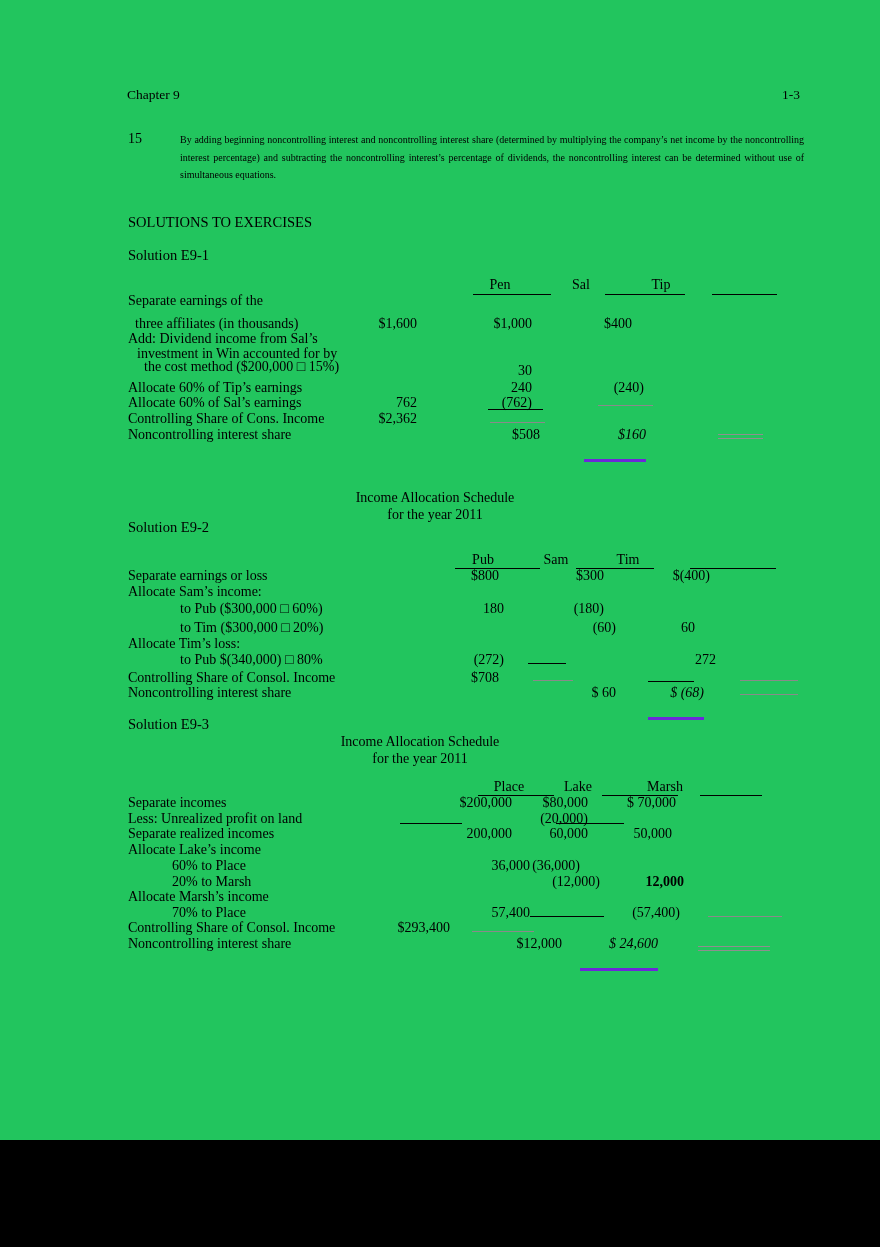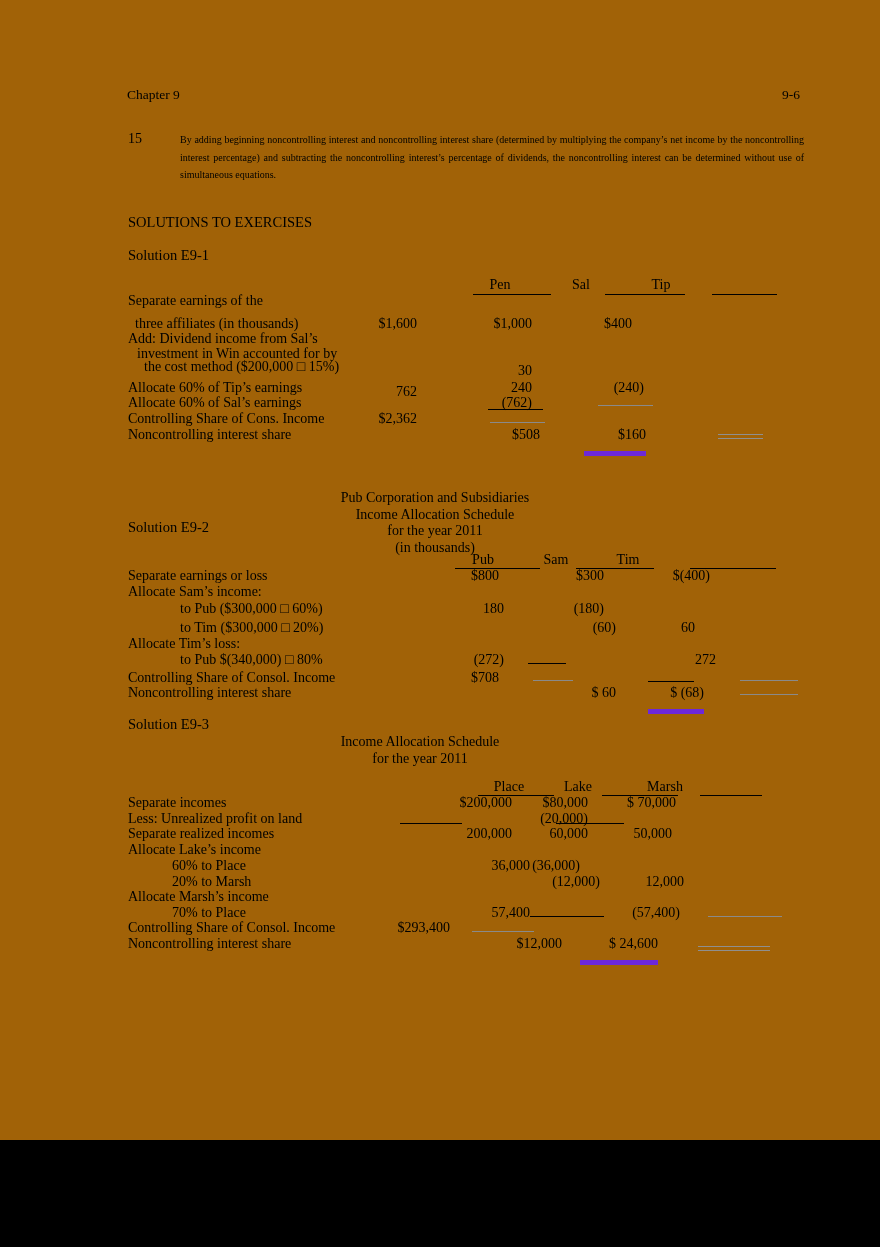--- a/index.html
+++ b/index.html
@@ -4,21 +4,21 @@
 <style>
   html, body {
     margin: 0;
     padding: 0;
     background: #ffffff;
   }
   .page {
     position: relative;
     width: 880px;
     height: 1247px;
-    background: #a16207;
+    background: #22c55e;
     font-family: "Liberation Serif", "DejaVu Serif", serif;
     color: #000000;
     overflow: hidden;
   }
 
   
   .scan-band-bottom {
     position: absolute;
     left: 0;
     top: 1140px;
@@ -100,31 +100,32 @@
     border-top: 1.5px solid #8a8a8a;
     height: 0;
   }
   .rule-dbl-gray {
     position: absolute;
     height: 3px;
     border-top: 1.5px solid #8f8f8f;
     border-bottom: 1.5px solid #8f8f8f;
   }
   .underline-txt {
-    border-bottom: 5px solid #6d28d9;
-    padding-bottom: 8px;
+    border-bottom: 3px solid #6d28d9;
+    padding-bottom: 16px;
+    font-style: italic;
   }
 </style>
 </head>
 <body>
 
 <div class="page">
 
   <div class="runhead runhead-left">Chapter 9</div>
-  <div class="runhead runhead-right">9-6</div>
+  <div class="runhead runhead-right">1-3</div>
 
   <div class="para-num">15</div>
   <div class="para-body">By adding beginning noncontrolling interest and noncontrolling interest share (determined by multiplying the company’s net income by the noncontrolling interest percentage) and subtracting the noncontrolling interest’s percentage of dividends, the noncontrolling interest can be determined without use of simultaneous equations.</div>
 
   <div class="sec-head" style="top:214px;">SOLUTIONS TO EXERCISES</div>
 
   <div class="sec-head" style="top:247px;">Solution E9-1</div>
 
   <div class="tbl">
 
@@ -141,21 +142,21 @@
     <div class="row-label" style="left:135px; top:316px;">three affiliates (in thousands)</div>
     <div class="row-label" style="left:128px; top:331px;">Add: Dividend income from Sal’s</div>
     <div class="row-label" style="left:137px; top:346px;">investment in Win accounted for by</div>
     <div class="row-label" style="left:144px; top:359px;">the cost method ($200,000 □ 15%)</div>
     <div class="row-label" style="left:128px; top:380px;">Allocate 60% of Tip’s earnings</div>
     <div class="row-label" style="left:128px; top:395px;">Allocate 60% of Sal’s earnings</div>
     <div class="row-label" style="left:128px; top:411px;">Controlling Share of Cons. Income</div>
     <div class="row-label" style="left:128px; top:427px;">Noncontrolling interest share</div>
 
     <div class="cell" style="left:355px; top:316px; width:62px;">$1,600</div>
-    <div class="cell" style="left:355px; top:384px; width:62px;">762</div>
+    <div class="cell" style="left:355px; top:395px; width:62px;">762</div>
     <div class="cell" style="left:355px; top:411px; width:62px;">$2,362</div>
 
     <div class="cell" style="left:470px; top:316px; width:62px;">$1,000</div>
     <div class="cell" style="left:470px; top:363px; width:62px;">30</div>
     <div class="cell" style="left:470px; top:380px; width:62px;">240</div>
     <div class="cell" style="left:470px; top:395px; width:62px;">(762)</div>
     <div class="cell" style="left:478px; top:427px; width:62px;">$508</div>
 
     <div class="cell" style="left:570px; top:316px; width:62px;">$400</div>
     <div class="cell" style="left:582px; top:380px; width:62px;">(240)</div>
@@ -163,24 +164,22 @@
 
     <div class="rule" style="left:488px; top:409px; width:55px;"></div>
     <div class="rule-gray" style="left:598px; top:405px; width:55px;"></div>
     <div class="rule-gray" style="left:490px; top:422px; width:55px;"></div>
     <div class="rule-dbl-gray" style="left:718px; top:434px; width:45px;"></div>
   </div>
 
   <div class="sec-head" style="top:475px;margin-top:44px;">Solution E9-2</div>
 
   <div class="sched-title" style="left:240px; top:490px;">
-    <div>Pub Corporation and Subsidiaries</div>
     <div>Income Allocation Schedule</div>
     <div>for the year 2011</div>
-    <div>(in thousands)</div>
   </div>
 
   <div class="tbl">
 
     <div class="colhead" style="left:458px; top:552px; width:50px;">Pub</div>
     <div class="rule" style="left:455px; top:568px; width:85px;"></div>
 
     <div class="colhead" style="left:532px; top:552px; width:48px;">Sam</div>
     <div class="rule" style="left:576px; top:568px; width:78px;"></div>
 
@@ -255,21 +254,21 @@
 
     <div class="cell" style="left:516px; top:795px; width:72px;">$80,000</div>
     <div class="cell" style="left:516px; top:811px; width:72px;">(20,000)</div>
     <div class="cell" style="left:516px; top:826px; width:72px;">60,000</div>
     <div class="cell" style="left:508px; top:858px; width:72px;">(36,000)</div>
     <div class="cell" style="left:528px; top:874px; width:72px;">(12,000)</div>
     <div class="cell" style="left:490px; top:936px; width:72px;">$12,000</div>
 
     <div class="cell" style="left:598px; top:795px; width:78px;">$ 70,000</div>
     <div class="cell" style="left:600px; top:826px; width:72px;">50,000</div>
-    <div class="cell" style="left:612px; top:874px; width:72px;">12,000</div>
+    <div class="cell" style="left:612px; top:874px; width:72px;font-weight:bold;">12,000</div>
     <div class="cell" style="left:608px; top:905px; width:72px;">(57,400)</div>
     <div class="cell underline-txt" style="left:580px; top:936px; width:78px;">$ 24,600</div>
 
     <div class="rule" style="left:400px; top:823px; width:62px;"></div>
     <div class="rule" style="left:556px; top:823px; width:68px;"></div>
     <div class="rule" style="left:530px; top:916px; width:74px;"></div>
     <div class="rule-gray" style="left:708px; top:916px; width:74px;"></div>
     <div class="rule-gray" style="left:472px; top:931px; width:62px;"></div>
     <div class="rule-dbl-gray" style="left:698px; top:946px; width:72px;"></div>
   </div>

